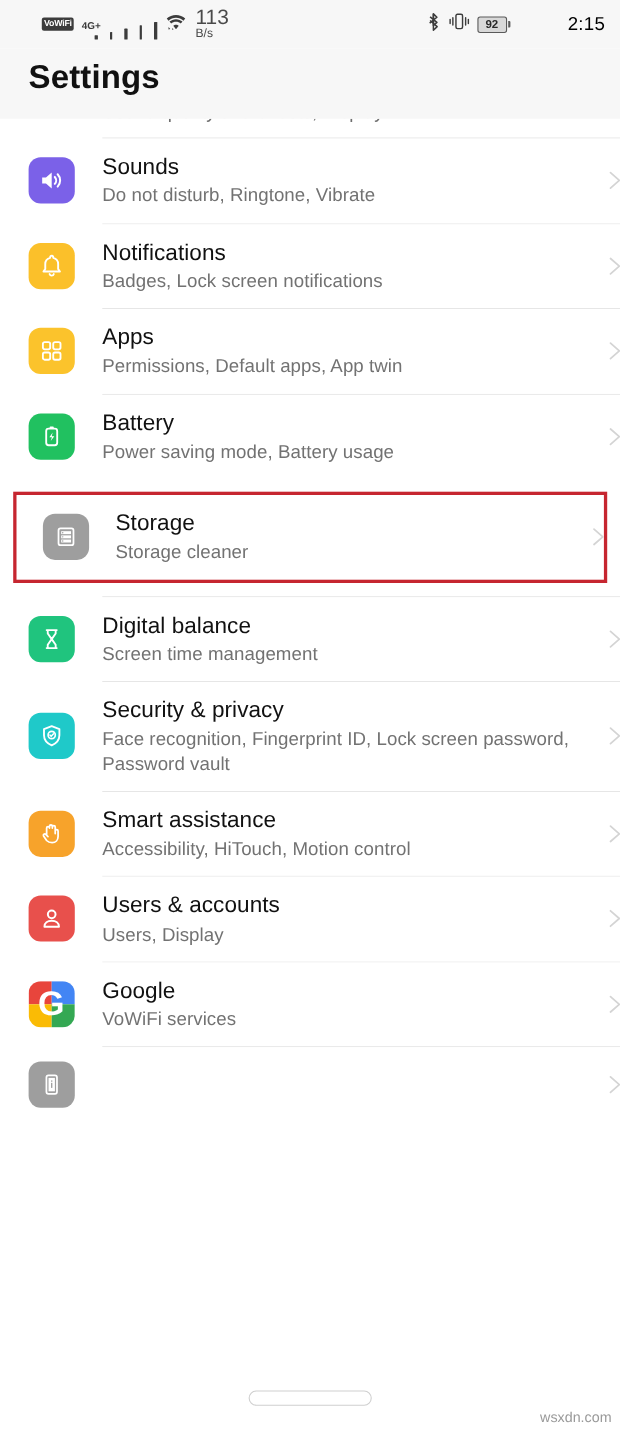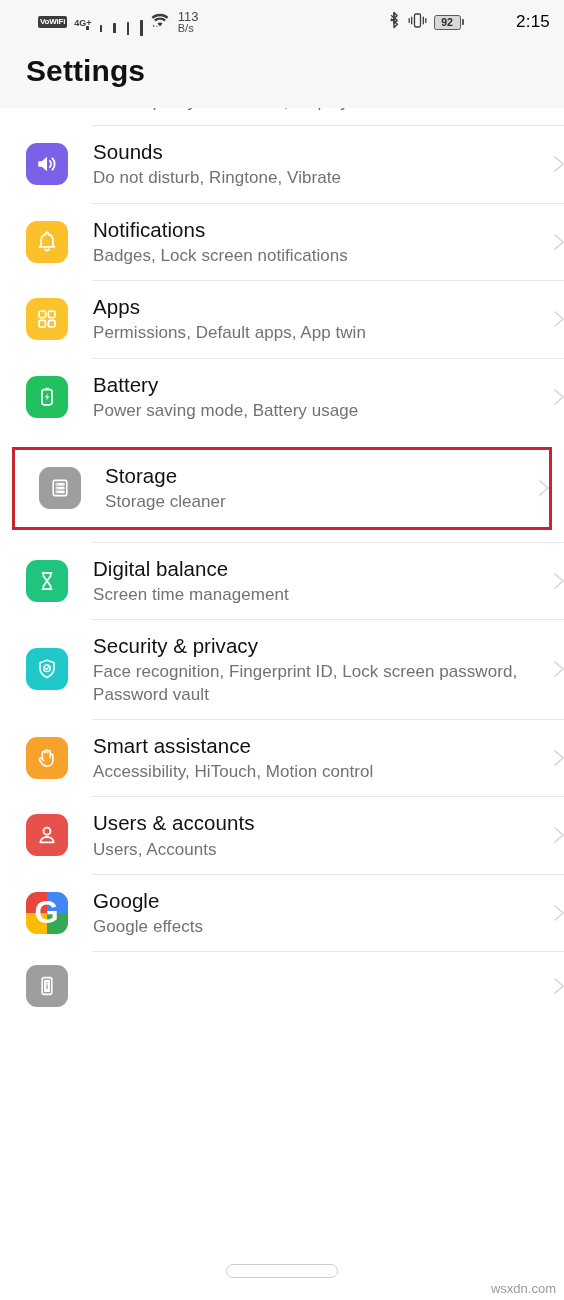--- a/index.html
+++ b/index.html
@@ -35,34 +35,34 @@
     font-size: 8px;
     font-weight: bold;
     color: #ffffff;
     background: #3c3c3c;
     border-radius: 2px;
     padding: 1px 2px;
     letter-spacing: -0.2px;
     line-height: 1.15;
     font-family: "Liberation Sans", sans-serif;
   }
-  .signal-group { display: flex; align-items: center; gap: 11px; position: relative; padding-left: 12px; margin-top: 12px;}
+  .signal-group { display: flex; align-items: flex-end; gap: 11px; position: relative; padding-left: 12px; margin-top: 12px;}
   .signal-group .gen {
     position: absolute; left: 0; top: -1px;
     font-size: 9px; color: #3c3c3c; font-weight: 600; line-height: 1;
   }
   .bar { width: 2.5px; background: #3c3c3c; border-radius: 0.5px; }
   .bar.b1 { height: 4px; } .bar.b2 { height: 7px; }
   .bar.b3 { height: 10px; } .bar.b4 { height: 13px; } .bar.b5 { height: 16px; }
   .wifi-ico { display: block; }
   .net-speed {
     display: flex; flex-direction: column; align-items: flex-start;
     line-height: 1.02; color: #4a4a4a; margin-left: 1px;
   }
-  .net-speed .val { font-size: 13px; }
+  .net-speed .val { font-size: 19px; }
   .net-speed .unit { font-size: 11px; }
 
   .bt-ico, .vib-ico { display: block; }
   .battery {
     display: flex; align-items: center;
   }
   .battery .shell {
     border: 1.4px solid #5a5a5a;
     border-radius: 2.5px;
     height: 15px; min-width: 27px;
@@ -454,21 +454,21 @@
       <div class="icon-wrap">
         <div class="app-icon" style="background:#e8504c">
           <svg width="24" height="24" viewBox="0 0 24 24">
             <circle cx="12" cy="8.2" r="3.5" stroke="#ffffff" stroke-width="1.8" fill="none"></circle>
             <path d="M5.4 19.4c0-3.5 2.9-5.4 6.6-5.4s6.6 1.9 6.6 5.4z" stroke="#ffffff" stroke-width="1.8" fill="none" stroke-linejoin="round"></path>
           </svg>
         </div>
       </div>
       <div class="texts">
         <div class="r-title">Users &amp; accounts</div>
-        <div class="r-sub">Users, Accounts</div>
+        <div class="r-sub">Users, Display</div>
       </div>
       <span class="chev">
         <svg width="18" height="18" viewBox="0 0 18 18">
             <path d="M5 2l8 7-8 7" stroke="#d4d4d4" stroke-width="1.6" fill="none" stroke-linecap="round" stroke-linejoin="round"></path>
           </svg>
       </span>
     </div>
     <div class="divider"></div>
 
     <div class="row">
@@ -476,21 +476,21 @@
         <div class="g-logo">
           <span class="q tl"></span>
             <span class="q tr"></span>
             <span class="q bl"></span>
             <span class="q br"></span>
           <span class="glyph">G</span>
         </div>
       </div>
       <div class="texts">
         <div class="r-title">Google</div>
-        <div class="r-sub">Google effects</div>
+        <div class="r-sub">VoWiFi services</div>
       </div>
       <span class="chev">
         <svg width="18" height="18" viewBox="0 0 18 18">
             <path d="M5 2l8 7-8 7" stroke="#d4d4d4" stroke-width="1.6" fill="none" stroke-linecap="round" stroke-linejoin="round"></path>
           </svg>
       </span>
     </div>
     <div class="divider"></div>
 
     <div class="row">

